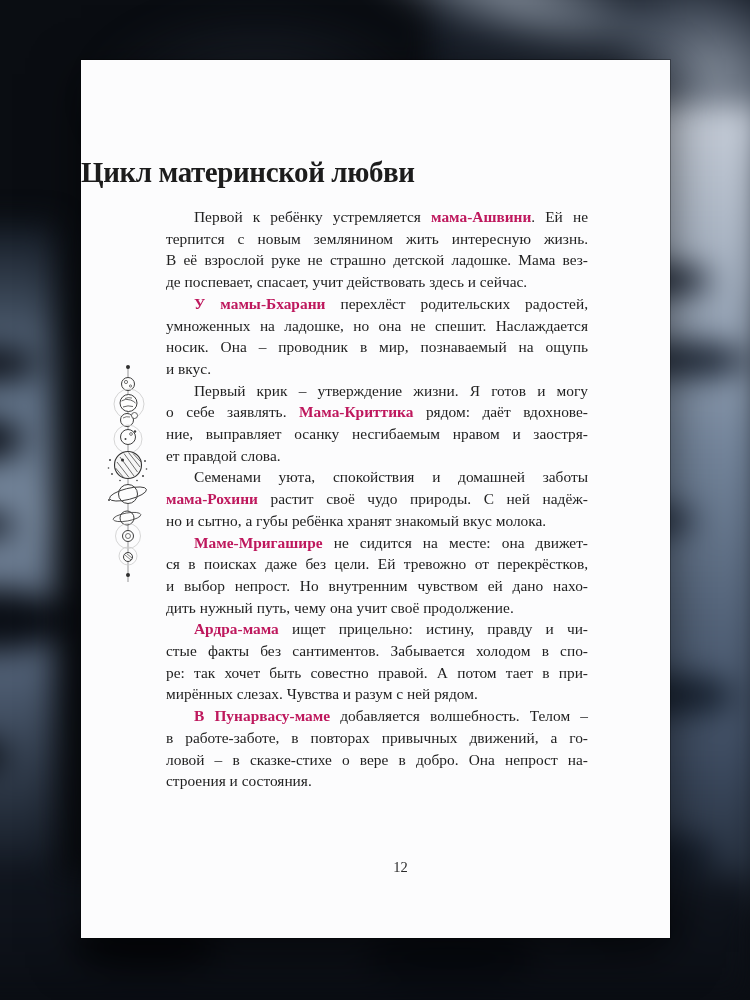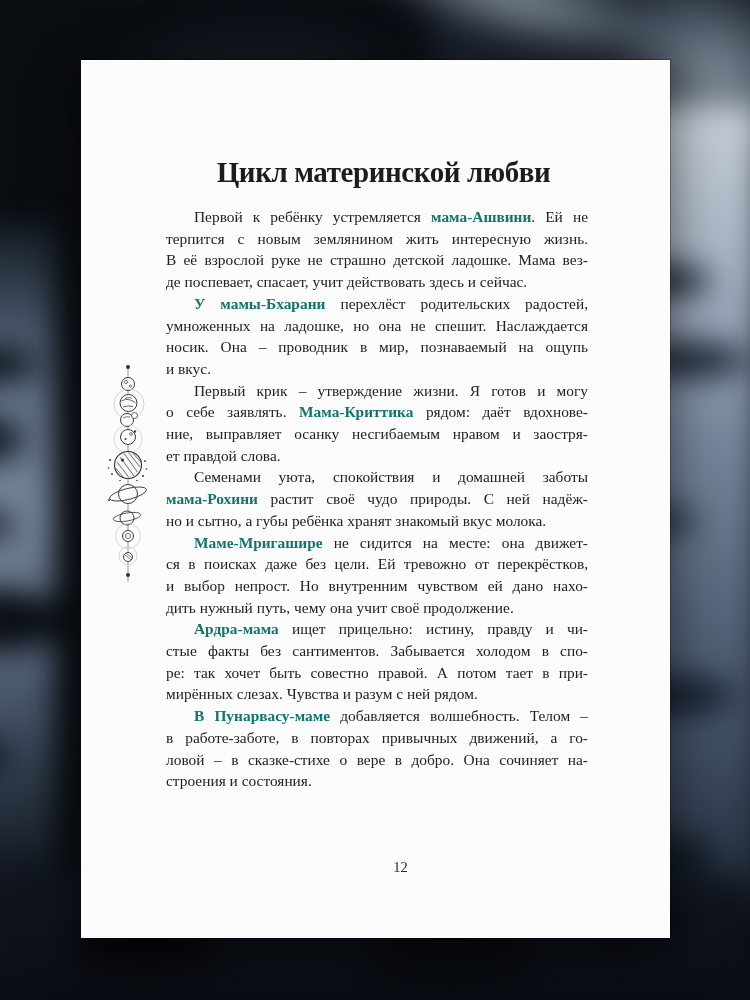--- a/index.html
+++ b/index.html
@@ -59,32 +59,31 @@
       linear-gradient(to bottom, #11161f 0%, #0a0d13 100%);
   }
   
   .book-page{
     position:absolute;left:81px;top:60px;width:589px;height:878px;
     background:#fcfcfd;
     box-shadow:0 0 0 1px rgba(0,0,0,.3), 0 14px 46px rgba(0,0,0,.55);
   }
   .page-title{
     position:absolute;left:0;top:96px;width:100%;
-    text-align:center;font-weight:bold;font-size:29px;color:#1c1c1c;
+    font-weight:bold;font-size:29px;color:#1c1c1c;
     letter-spacing:-.4px;
-    padding-left:8px;
   }
   .text-block{
     position:absolute;left:85px;top:146px;width:422px;
     font-size:15.4px;line-height:21.7px;color:#222;
   }
   .line{text-align:justify;text-align-last:justify;}
   .line.last{text-align-last:left;}
   .line.first{text-indent:28px;}
-  .text-block b{font-weight:bold;color:#0f766e;}
+  .text-block b{font-weight:bold;color:#be185d;}
   .page-number{
     position:absolute;left:0;top:799px;width:100%;
     text-align:center;font-size:14.5px;color:#2a2a2a;padding-left:25px;
   }
   .planets-decoration{
     position:absolute;left:19px;top:300px;width:58px;height:232px;
   }
 </style>
 </head>
 <body>
@@ -204,19 +203,19 @@
       </div>
       <div class="para">
         <div class="line first"><b>Ардра-мама</b> ищет прицельно: истину, правду и чи-</div>
         <div class="line">стые факты без сантиментов. Забывается холодом в спо-</div>
         <div class="line">ре: так хочет быть совестно правой. А потом тает в при-</div>
         <div class="line last">мирённых слезах. Чувства и разум с ней рядом.</div>
       </div>
       <div class="para">
         <div class="line first"><b>В Пунарвасу-маме</b> добавляется волшебность. Телом –</div>
         <div class="line">в работе-заботе, в повторах привычных движений, а го-</div>
-        <div class="line">ловой – в сказке-стихе о вере в добро. Она сочиняет на-</div>
+        <div class="line">ловой – в сказке-стихе о вере в добро. Она непрост на-</div>
         <div class="line last">строения и состояния.</div>
       </div>
     </div>
 
   <div class="page-number">12</div>
 </div>
 
 </body></html>

